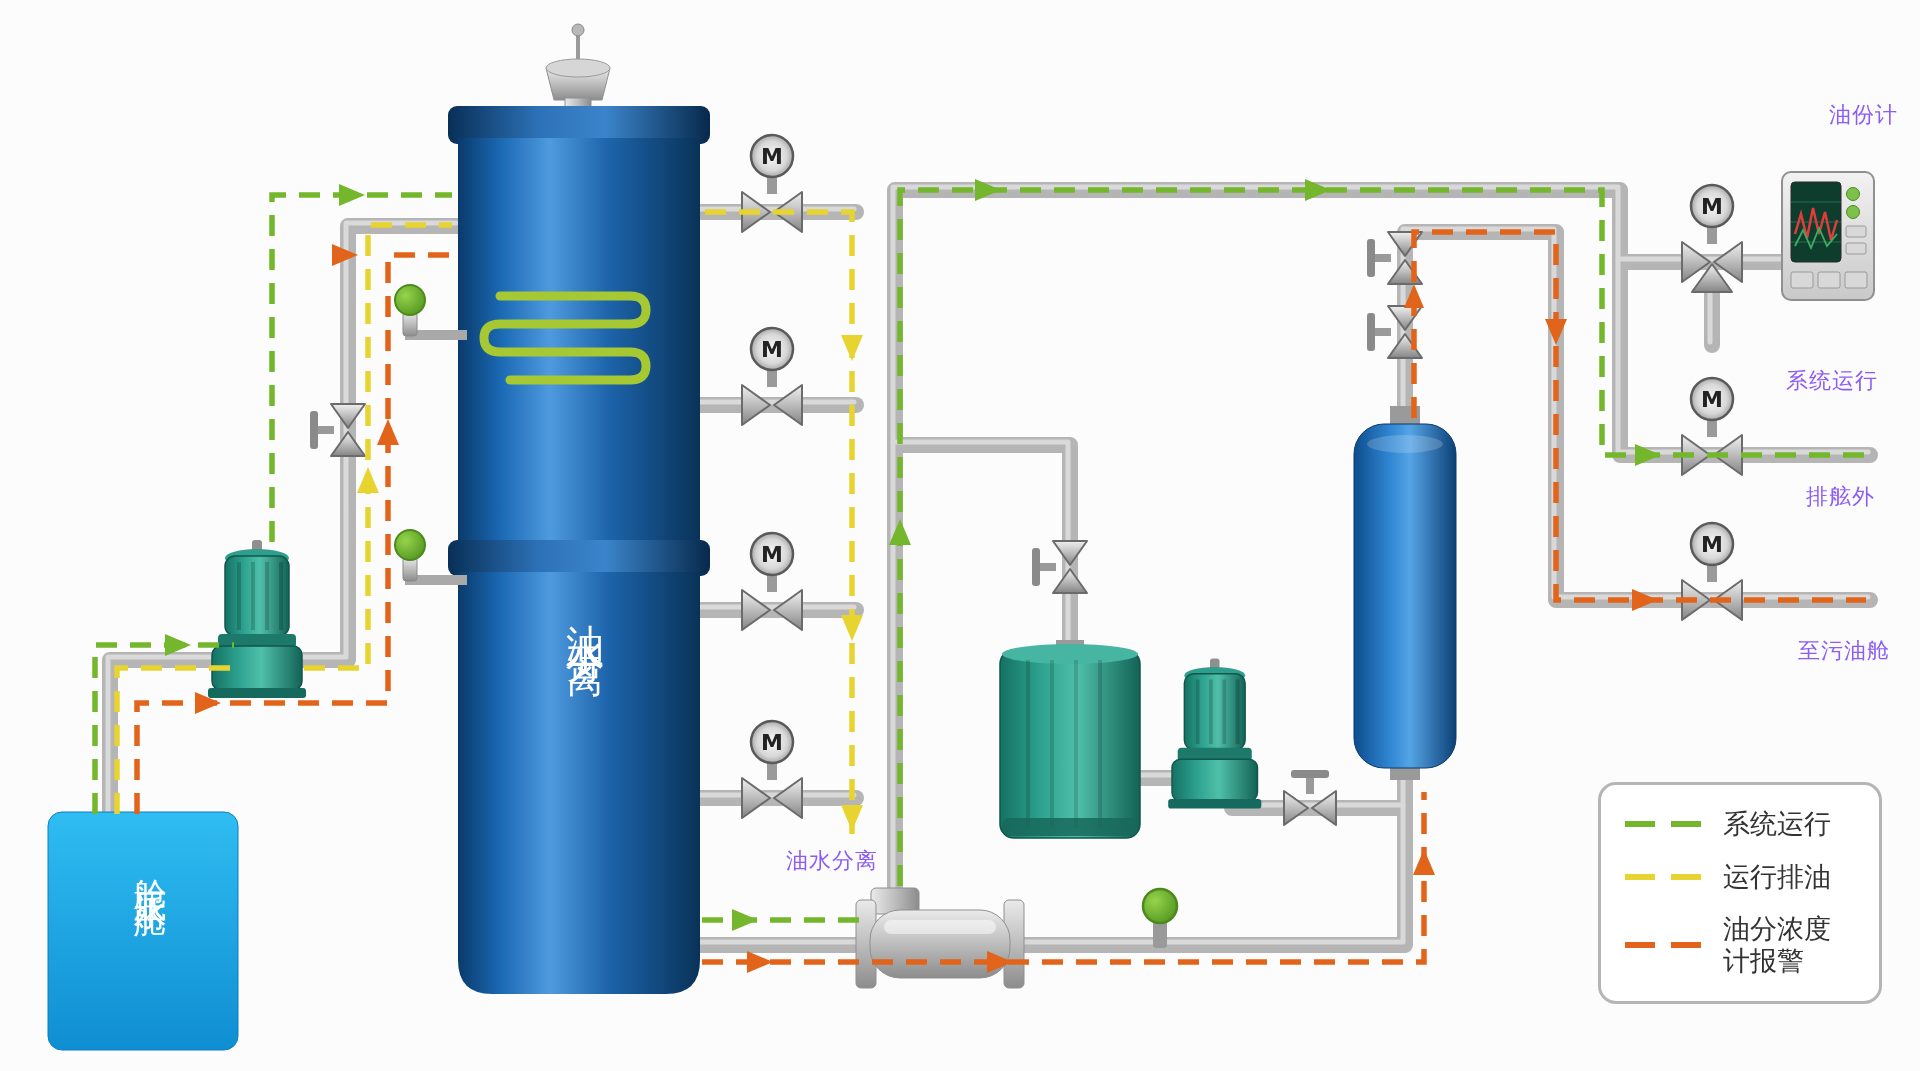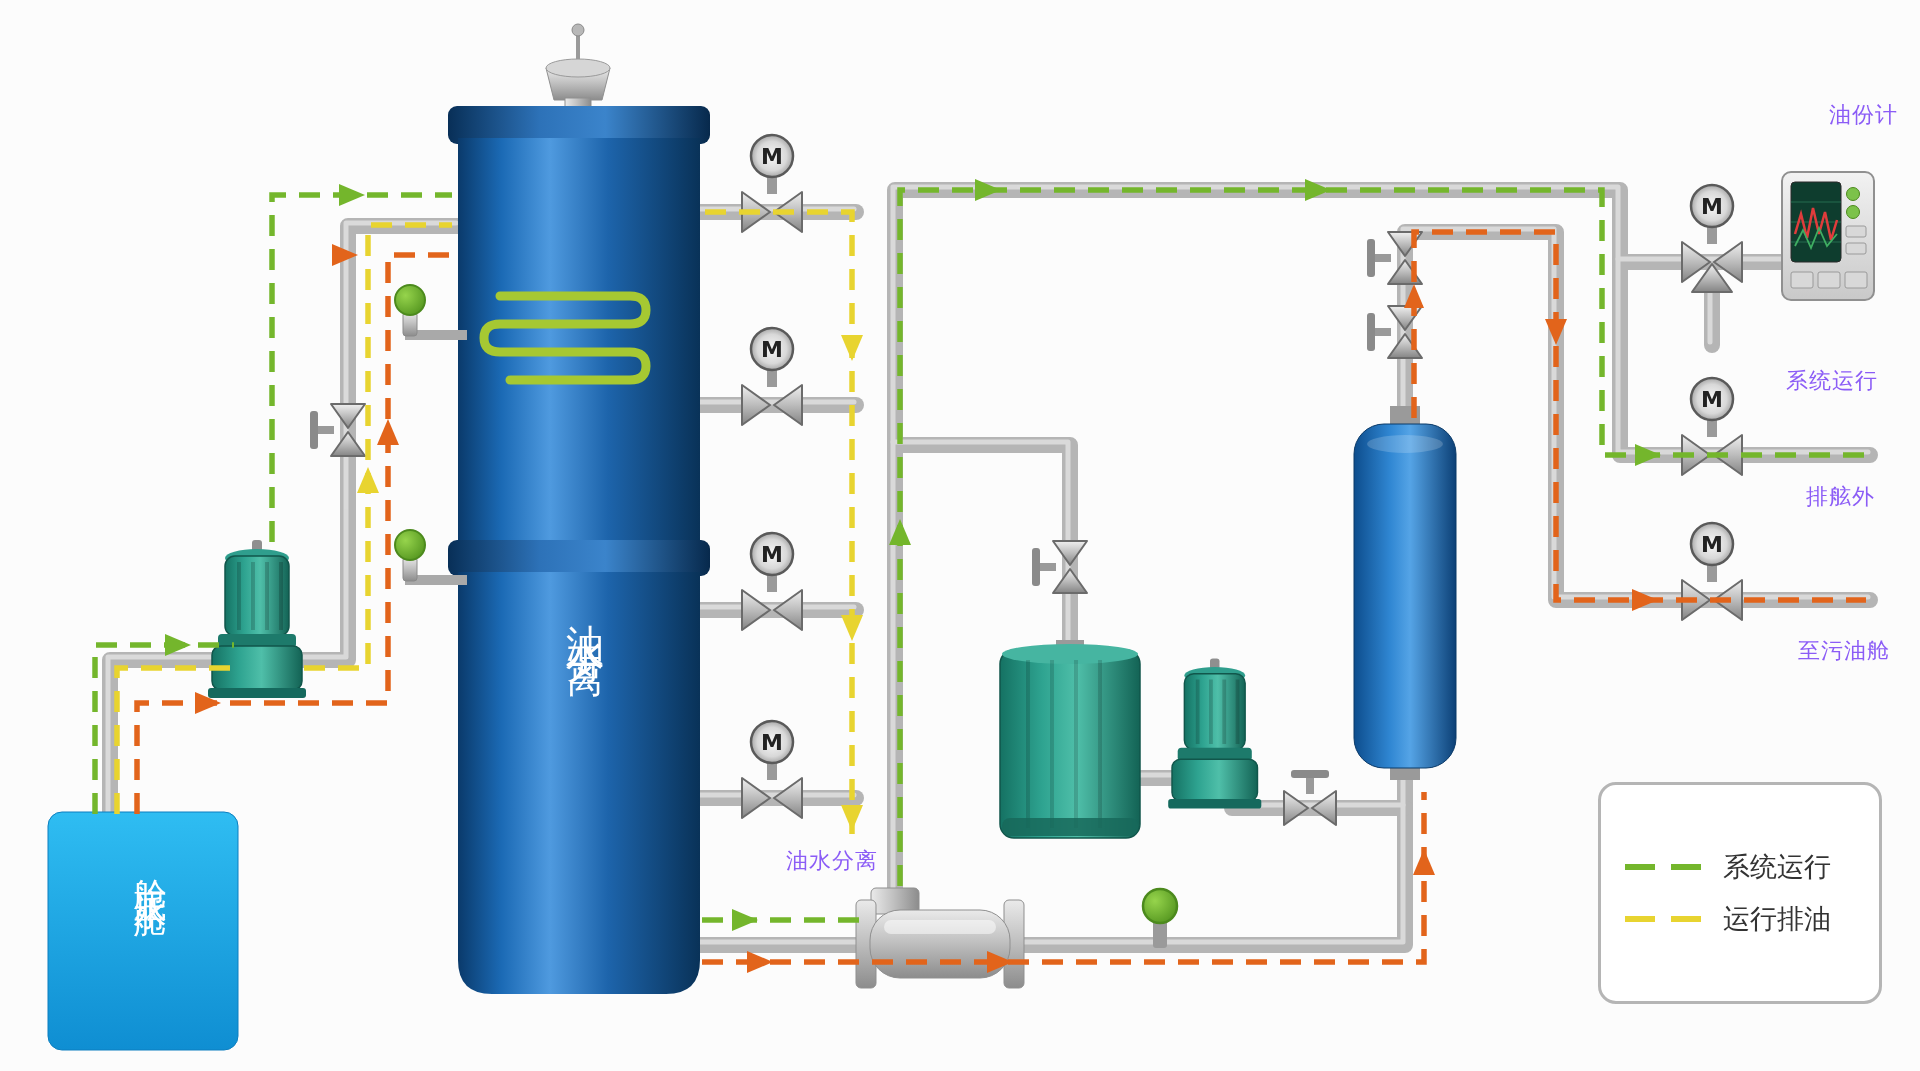--- a/index.html
+++ b/index.html
@@ -318,15 +318,19 @@
 
 <div class="legend">
   <div class="legend-row">
     <span class="dash dash-g"></span>
     <span class="legend-label">系统运行</span>
   </div>
   <div class="legend-row">
     <span class="dash dash-y"></span>
     <span class="legend-label">运行排油</span>
   </div>
+  <div class="legend-row">
+    <span class="dash dash-o"></span>
+    <span class="legend-label">油分浓度计报警</span>
+  </div>
 </div>
 
 </div>
 
 </body></html>

